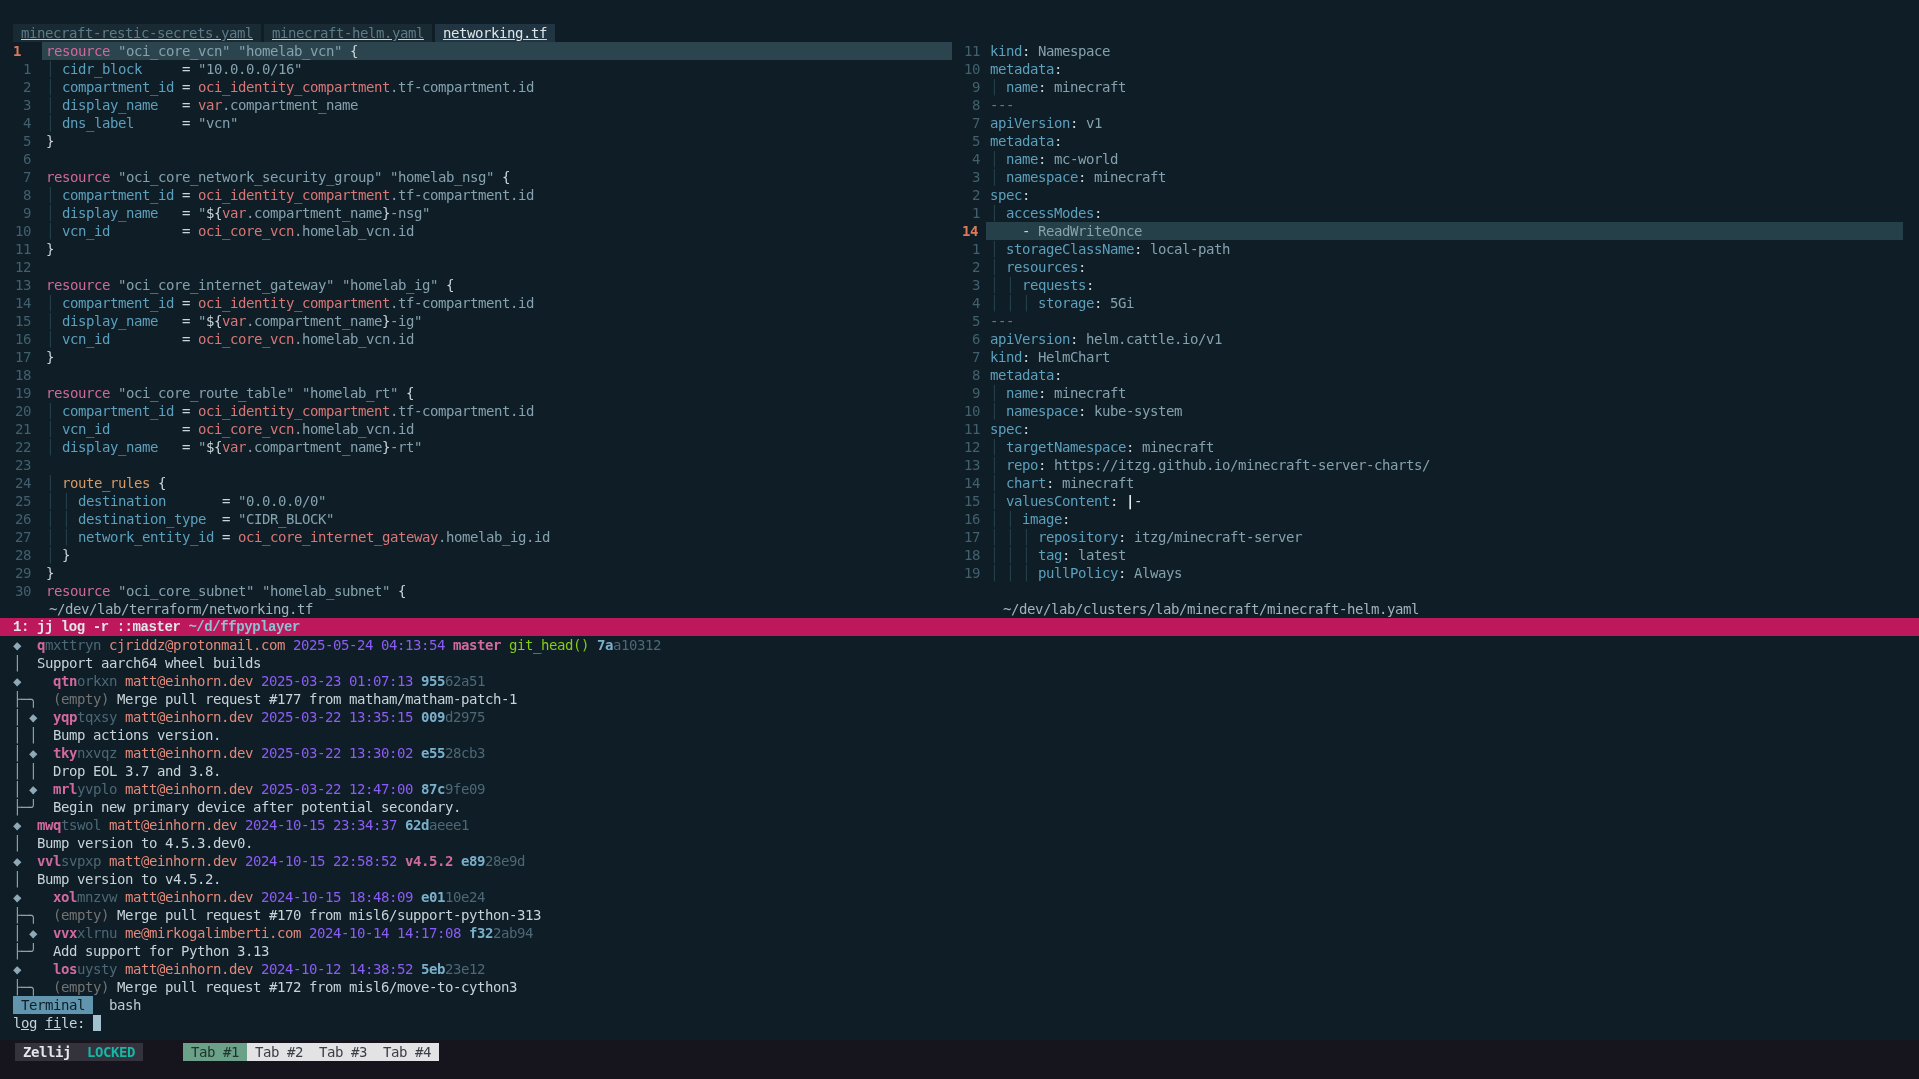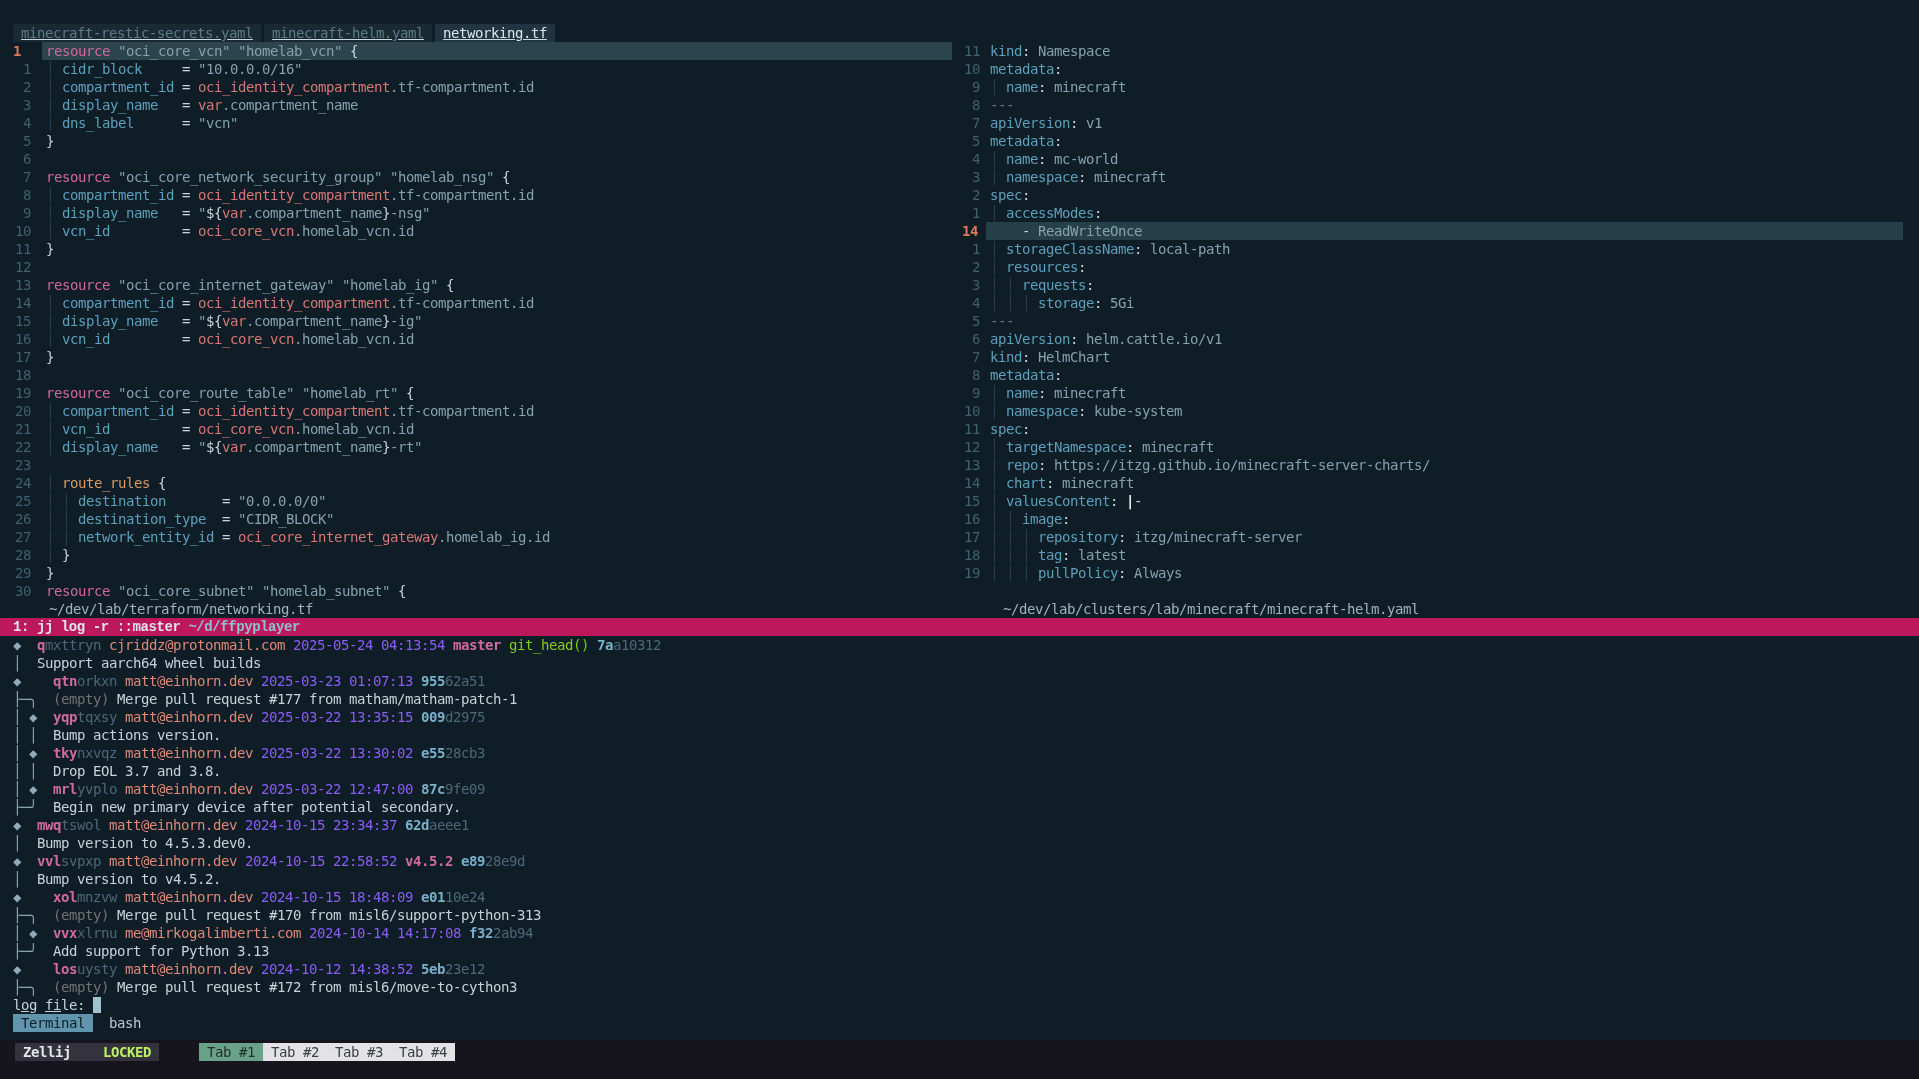--- a/index.html
+++ b/index.html
@@ -56,21 +56,21 @@
   .seg-tp{color:#dfe7ea;font-weight:bold;}
   .seg-tpath{color:#8fc0d4;font-weight:bold;}
   
   #term-bar{display:flex;align-items:center;}
   #term-tab-active{background:#6095ad;color:#0e1f28;padding:0 8px;height:18px;white-space:pre;}
   #term-tab-bash{margin-left:16px;color:#bccad1;white-space:pre;}
   
   #zellij-bar{position:absolute;top:1040px;left:0;right:0;bottom:0;background:#16141d;padding:3px 0 0 15px;display:flex;align-items:flex-start;}
   .zchip{height:18px;white-space:pre;padding:0 8px;}
   #z-main{background:#34323c;color:#e4e8ea;font-weight:bold;}
-  #z-mode{color:#bef264;margin-left:32px;font-weight:bold;}
+  #z-mode{color:#14b8a6;margin-left:16px;font-weight:bold;}
   .z-tab{background:#e3e3e5;color:#3c3e46;}
   .z-tab.active{background:#6ba089;color:#20342c;margin-left:40px;}
 </style>
 </head>
 <body>
 
 <div id="screen">
 
   <div id="bufferline">
       <div class="bl-tab">minecraft-restic-secrets.yaml</div>
@@ -166,25 +166,25 @@
         <div class="t-row"><span class="seg-g">│  </span><span class="seg-txt">Bump version to 4.5.3.dev0.</span></div>
         <div class="t-row"><span class="seg-g">◆  </span><span class="seg-cid">vvl</span><span class="seg-cdim">svpxp</span><span class="seg-pln"> </span><span class="seg-em">matt@einhorn.dev</span><span class="seg-pln"> </span><span class="seg-ts">2024-10-15 22:58:52</span><span class="seg-pln"> </span><span class="seg-bm">v4.5.2</span><span class="seg-pln"> </span><span class="seg-hid">e89</span><span class="seg-cdim">28e9d</span></div>
         <div class="t-row"><span class="seg-g">│  </span><span class="seg-txt">Bump version to v4.5.2.</span></div>
         <div class="t-row"><span class="seg-g">◆    </span><span class="seg-cid">xol</span><span class="seg-cdim">mnzvw</span><span class="seg-pln"> </span><span class="seg-em">matt@einhorn.dev</span><span class="seg-pln"> </span><span class="seg-ts">2024-10-15 18:48:09</span><span class="seg-pln"> </span><span class="seg-hid">e01</span><span class="seg-cdim">10e24</span></div>
         <div class="t-row"><span class="seg-g">├─╮  </span><span class="seg-emp">(empty)</span><span class="seg-txt"> Merge pull request #170 from misl6/support-python-313</span></div>
         <div class="t-row"><span class="seg-g">│ ◆  </span><span class="seg-cid">vvx</span><span class="seg-cdim">xlrnu</span><span class="seg-pln"> </span><span class="seg-em">me@mirkogalimberti.com</span><span class="seg-pln"> </span><span class="seg-ts">2024-10-14 14:17:08</span><span class="seg-pln"> </span><span class="seg-hid">f32</span><span class="seg-cdim">2ab94</span></div>
         <div class="t-row"><span class="seg-g">├─╯  </span><span class="seg-txt">Add support for Python 3.13</span></div>
         <div class="t-row"><span class="seg-g">◆    </span><span class="seg-cid">los</span><span class="seg-cdim">uysty</span><span class="seg-pln"> </span><span class="seg-em">matt@einhorn.dev</span><span class="seg-pln"> </span><span class="seg-ts">2024-10-12 14:38:52</span><span class="seg-pln"> </span><span class="seg-hid">5eb</span><span class="seg-cdim">23e12</span></div>
         <div class="t-row"><span class="seg-g">├─╮  </span><span class="seg-emp">(empty)</span><span class="seg-txt"> Merge pull request #172 from misl6/move-to-cython3</span></div>
       </div>
-    <div class="t-row" id="t-input"><span class="seg-txt">l</span><span class="seg-ul">og</span><span class="seg-txt"> </span><span class="seg-ul">fi</span><span class="seg-txt">le: </span><span class="seg-cur">&nbsp;</span></div>
     <div class="t-row" id="term-bar">
       <span id="term-tab-active">Terminal</span>
       <span id="term-tab-bash">bash</span>
     </div>
+    <div class="t-row" id="t-input"><span class="seg-txt">l</span><span class="seg-ul">og</span><span class="seg-txt"> </span><span class="seg-ul">fi</span><span class="seg-txt">le: </span><span class="seg-cur">&nbsp;</span></div>
   </div>
 
   <div id="zellij-bar">
     <span class="zchip" id="z-main"><span>Zellij</span><span id="z-mode">LOCKED</span></span>
     <span id="z-tabs" style="display: inline-flex;">
         <span class="zchip z-tab active">Tab #1</span>
         <span class="zchip z-tab">Tab #2</span>
         <span class="zchip z-tab">Tab #3</span>
         <span class="zchip z-tab">Tab #4</span>
       </span>

